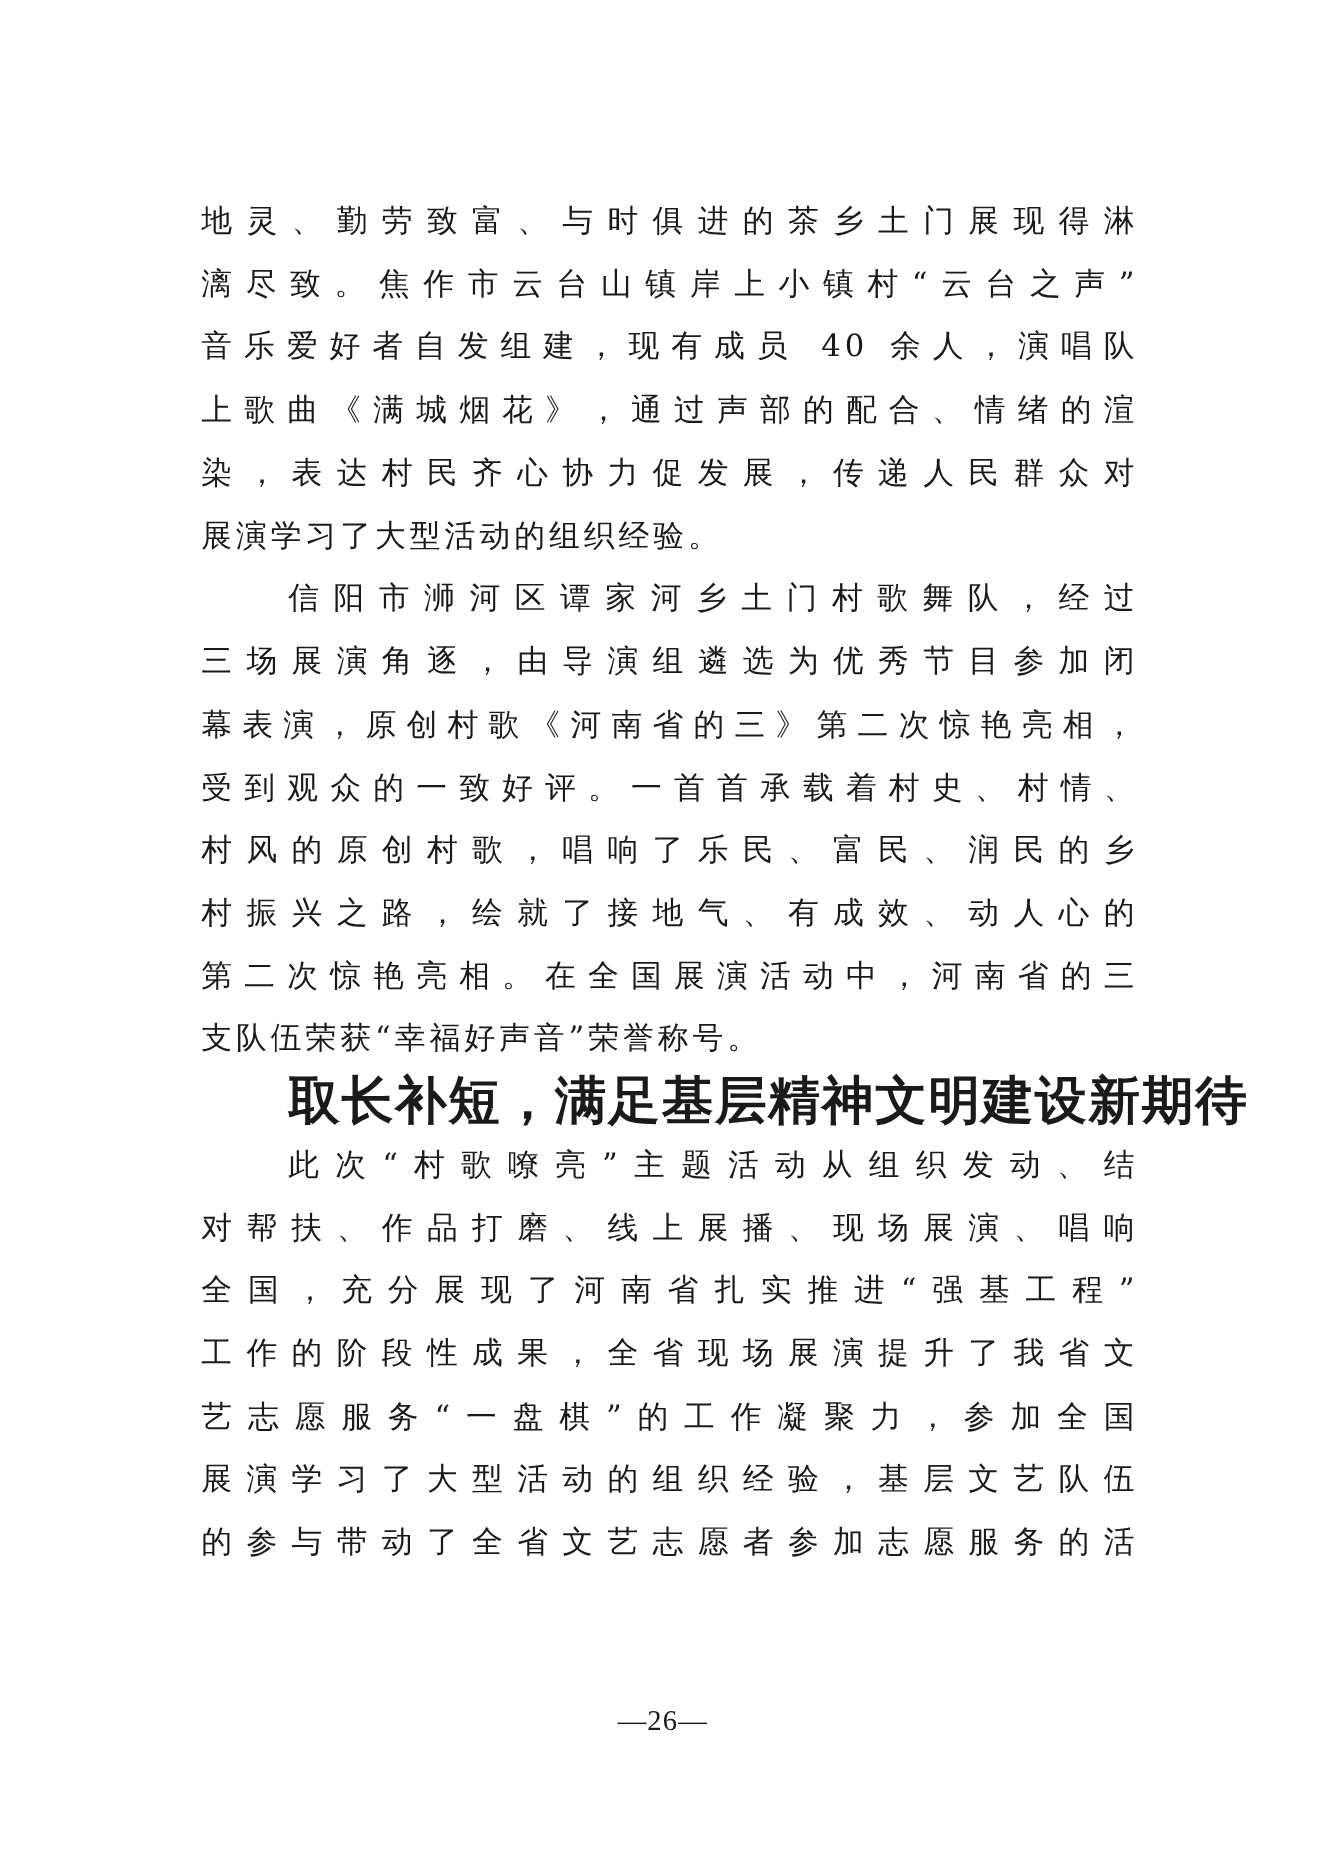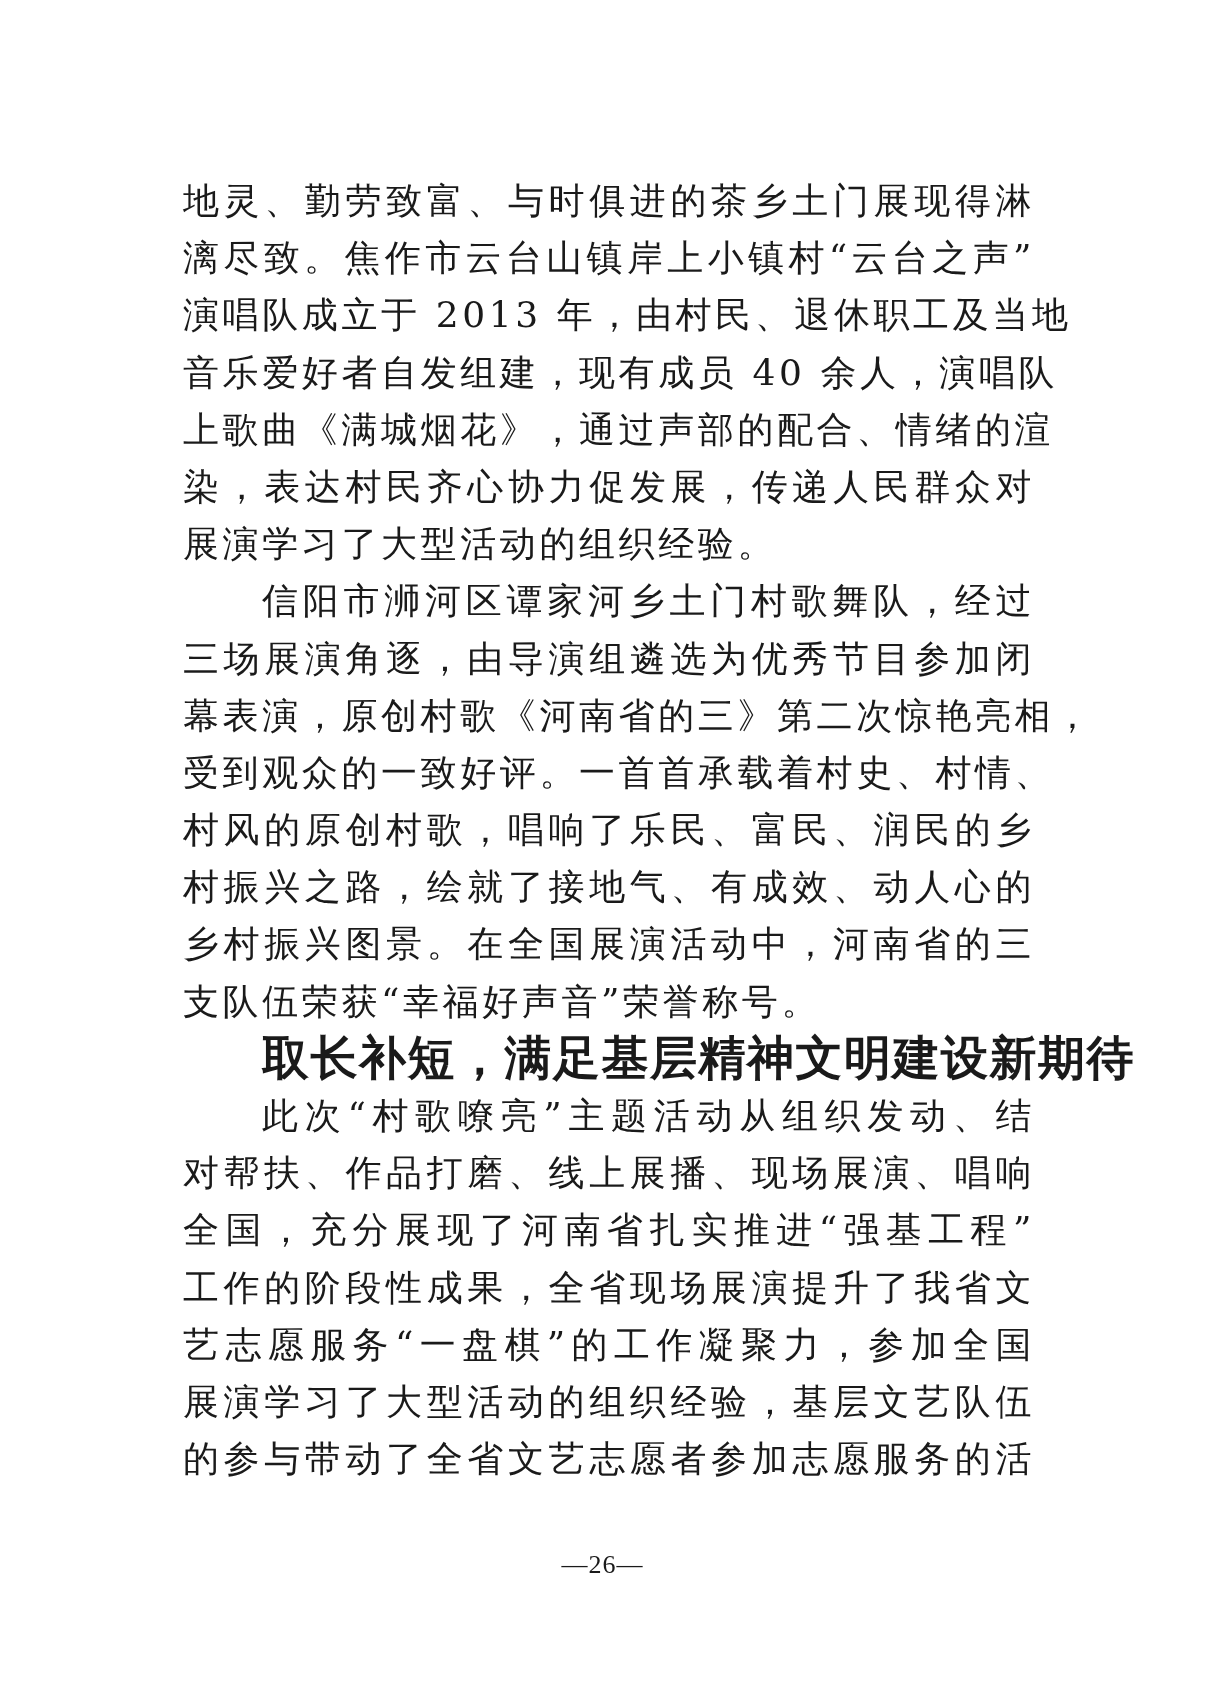--- a/index.html
+++ b/index.html
@@ -1,52 +1,51 @@
 <!DOCTYPE html>
 <html><head>
 <meta charset="utf-8">
 <style>
   html, body { margin: 0; padding: 0; background: #ffffff; }
   body { width: 1205px; height: 1701px; position: relative; overflow: hidden;
          font-family: "DejaVu Serif", "Liberation Serif", serif; color: #1a1a1a; }
   .page { position: absolute; left: 0; top: 0; width: 1205px; height: 1701px; background: #fff; }
   .content { position: absolute; left: 183px; top: 172px; width: 852px; }
-  .line { height: 57.2px; line-height: 57.2px; font-size: 36px; white-space: nowrap;
+  .line { height: 57.2px; line-height: 57.2px; font-size: 28px; white-space: nowrap;
           letter-spacing: 3.6px; text-align: justify; text-align-last: justify; }
   .line.last { text-align-last: left; }
   .indent { padding-left: 79px; }
   .heading { font-family: Liberation Serif, serif; font-weight: bold;
              letter-spacing: 1.5px; text-align-last: left; padding-left: 79px; font-size: 47px; }
   .page-number { position: absolute; left: 0; width: 1205px; top: 1550px; text-align: center;
                  font-size: 26px; letter-spacing: 1px; font-family: Liberation Serif, serif; }
 </style>
 </head>
 <body>
 
 <div class="page">
   <div class="content">
 
     <div>
       <div class="line">地灵、勤劳致富、与时俱进的茶乡土门展现得淋</div>
       <div class="line">漓尽致。焦作市云台山镇岸上小镇村“云台之声”</div>
-      <div class="line">演唱队成立于 2013 年，由村民、退休职工及当地</div>
       <div class="line">音乐爱好者自发组建，现有成员 40 余人，演唱队</div>
       <div class="line">上歌曲《满城烟花》，通过声部的配合、情绪的渲</div>
       <div class="line">染，表达村民齐心协力促发展，传递人民群众对</div>
       <div class="line last">展演学习了大型活动的组织经验。</div>
     </div>
 
     <div>
       <div class="line indent">信阳市浉河区谭家河乡土门村歌舞队，经过</div>
       <div class="line">三场展演角逐，由导演组遴选为优秀节目参加闭</div>
       <div class="line">幕表演，原创村歌《河南省的三》第二次惊艳亮相，</div>
       <div class="line">受到观众的一致好评。一首首承载着村史、村情、</div>
       <div class="line">村风的原创村歌，唱响了乐民、富民、润民的乡</div>
       <div class="line">村振兴之路，绘就了接地气、有成效、动人心的</div>
-      <div class="line">乡村振兴图景。在全国展演活动中，河南省的三</div>
+      <div class="line">第二次惊艳亮相。在全国展演活动中，河南省的三</div>
       <div class="line last">支队伍荣获“幸福好声音”荣誉称号。</div>
     </div>
 
     <div class="line heading">取长补短，满足基层精神文明建设新期待</div>
 
     <div>
       <div class="line indent">此次“村歌嘹亮”主题活动从组织发动、结</div>
       <div class="line">对帮扶、作品打磨、线上展播、现场展演、唱响</div>
       <div class="line">全国，充分展现了河南省扎实推进“强基工程”</div>
       <div class="line">工作的阶段性成果，全省现场展演提升了我省文</div>

